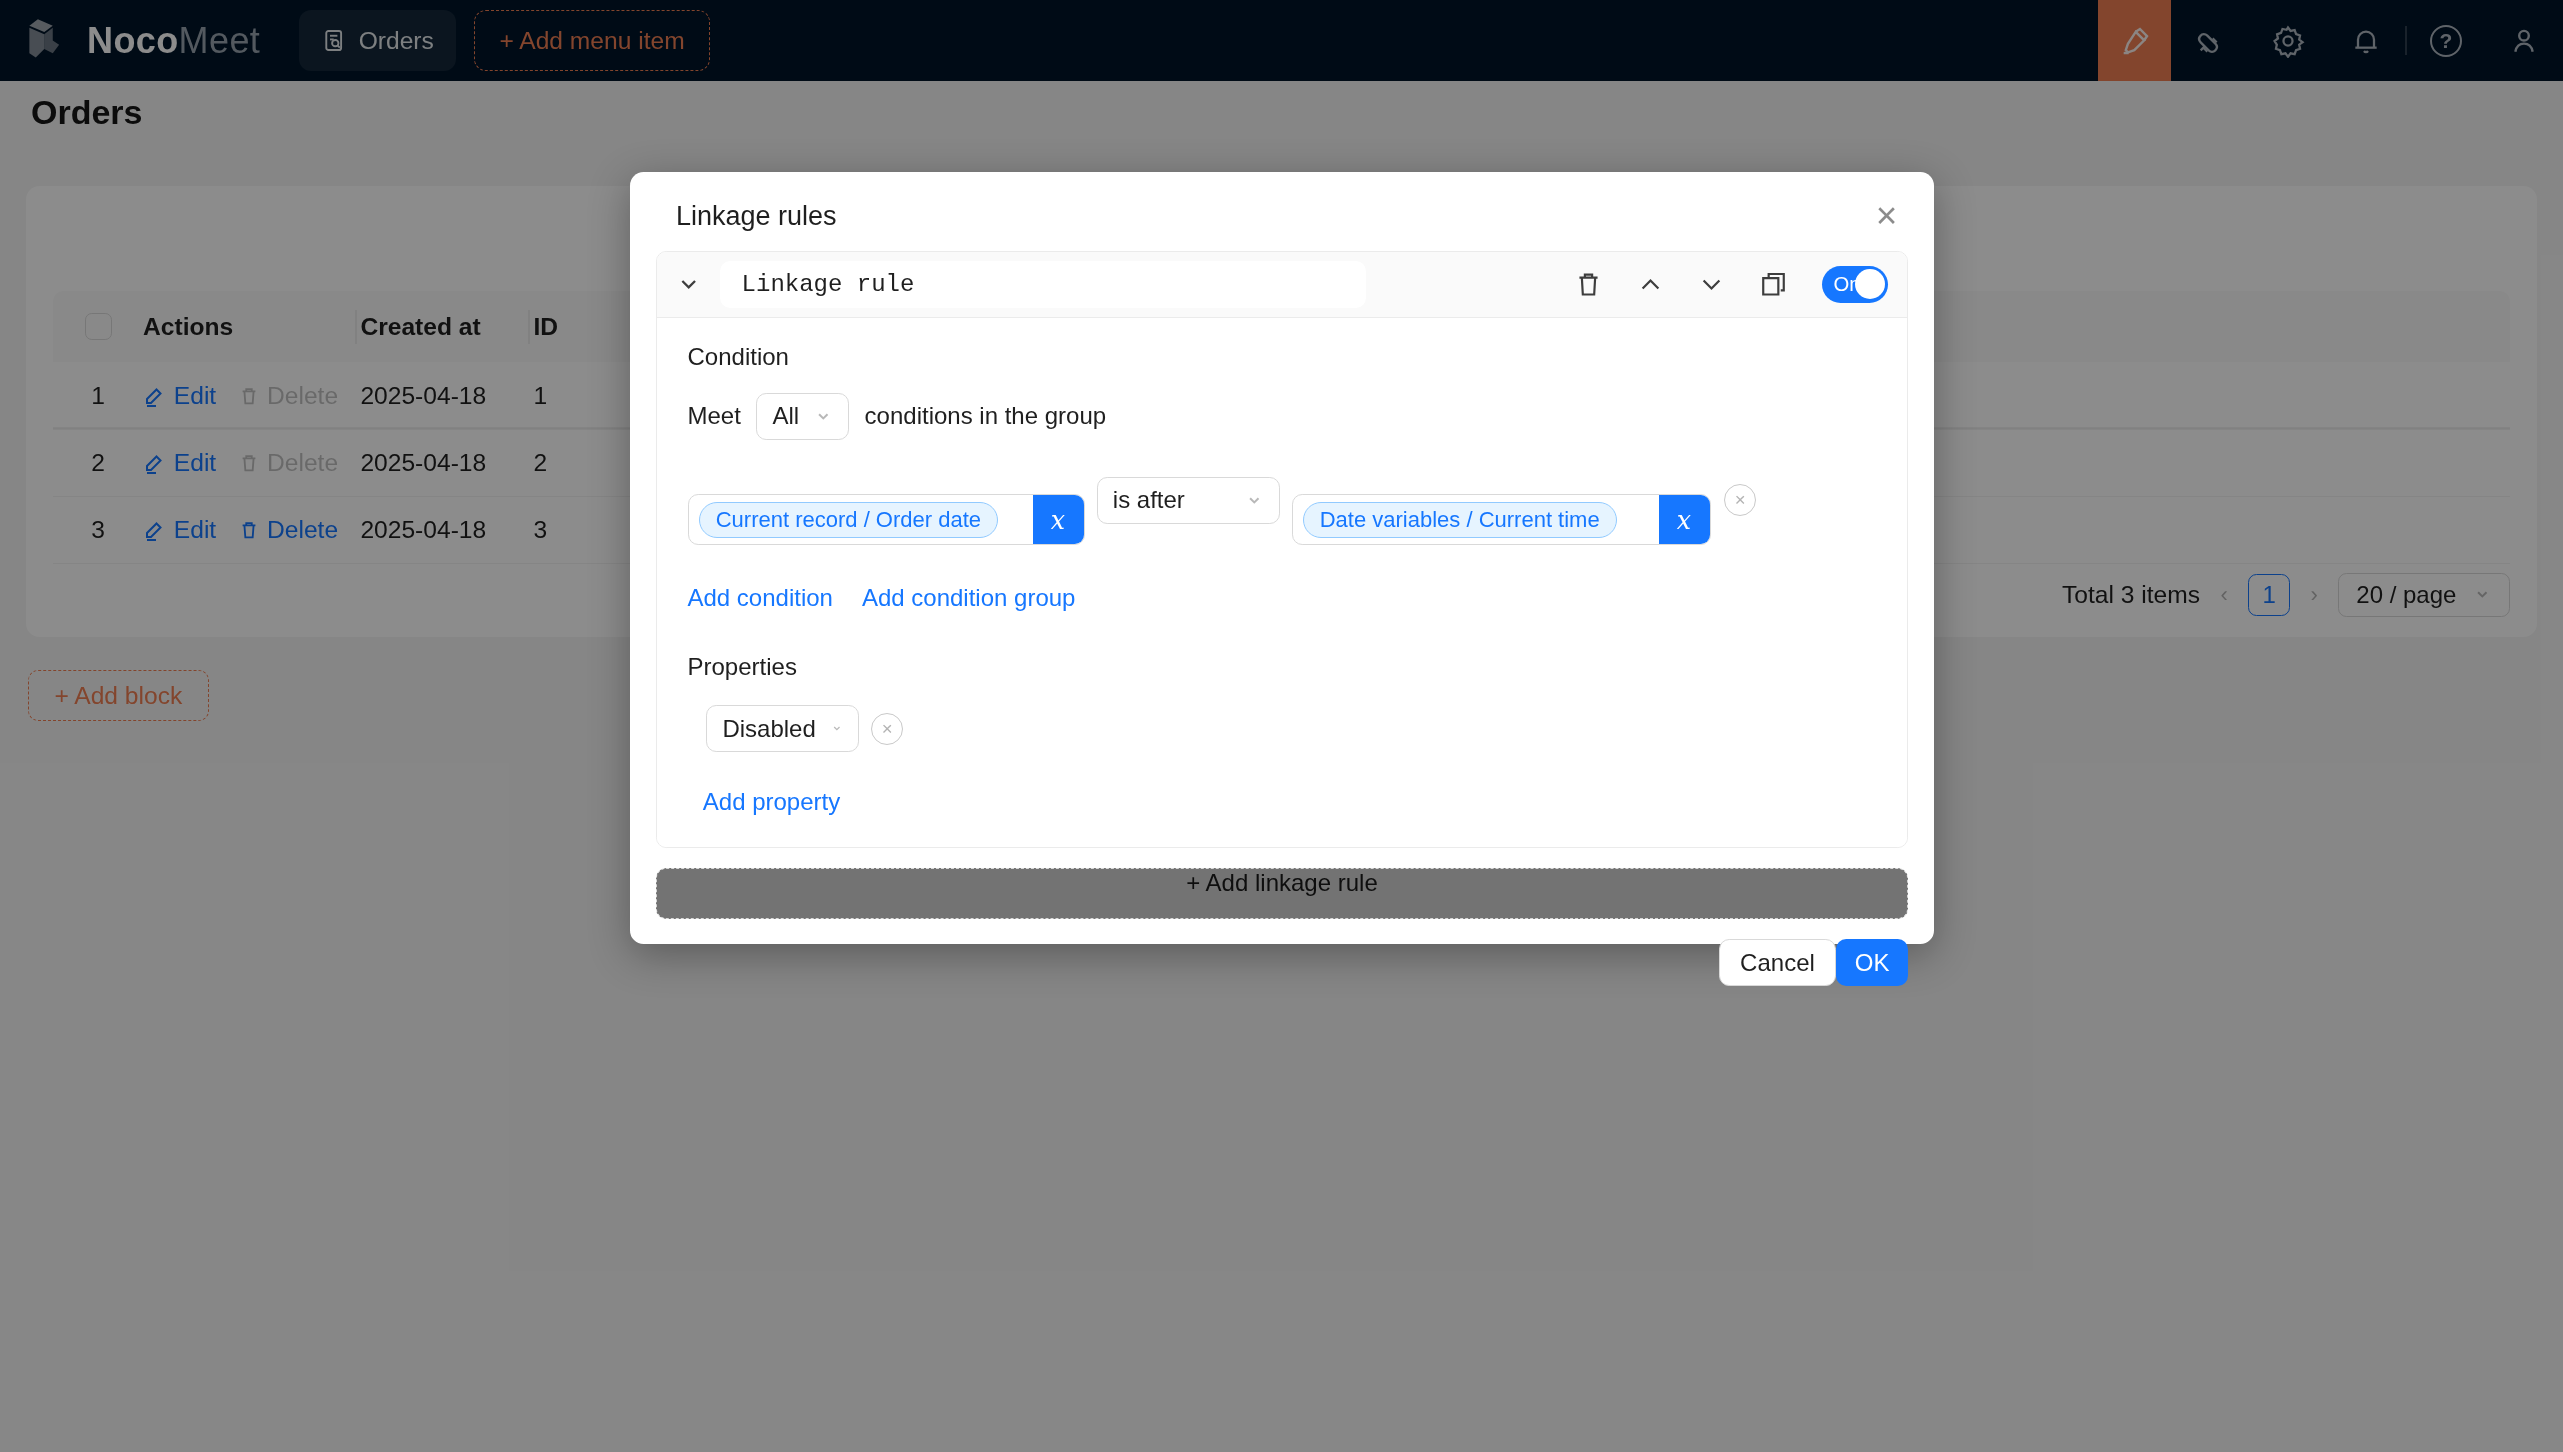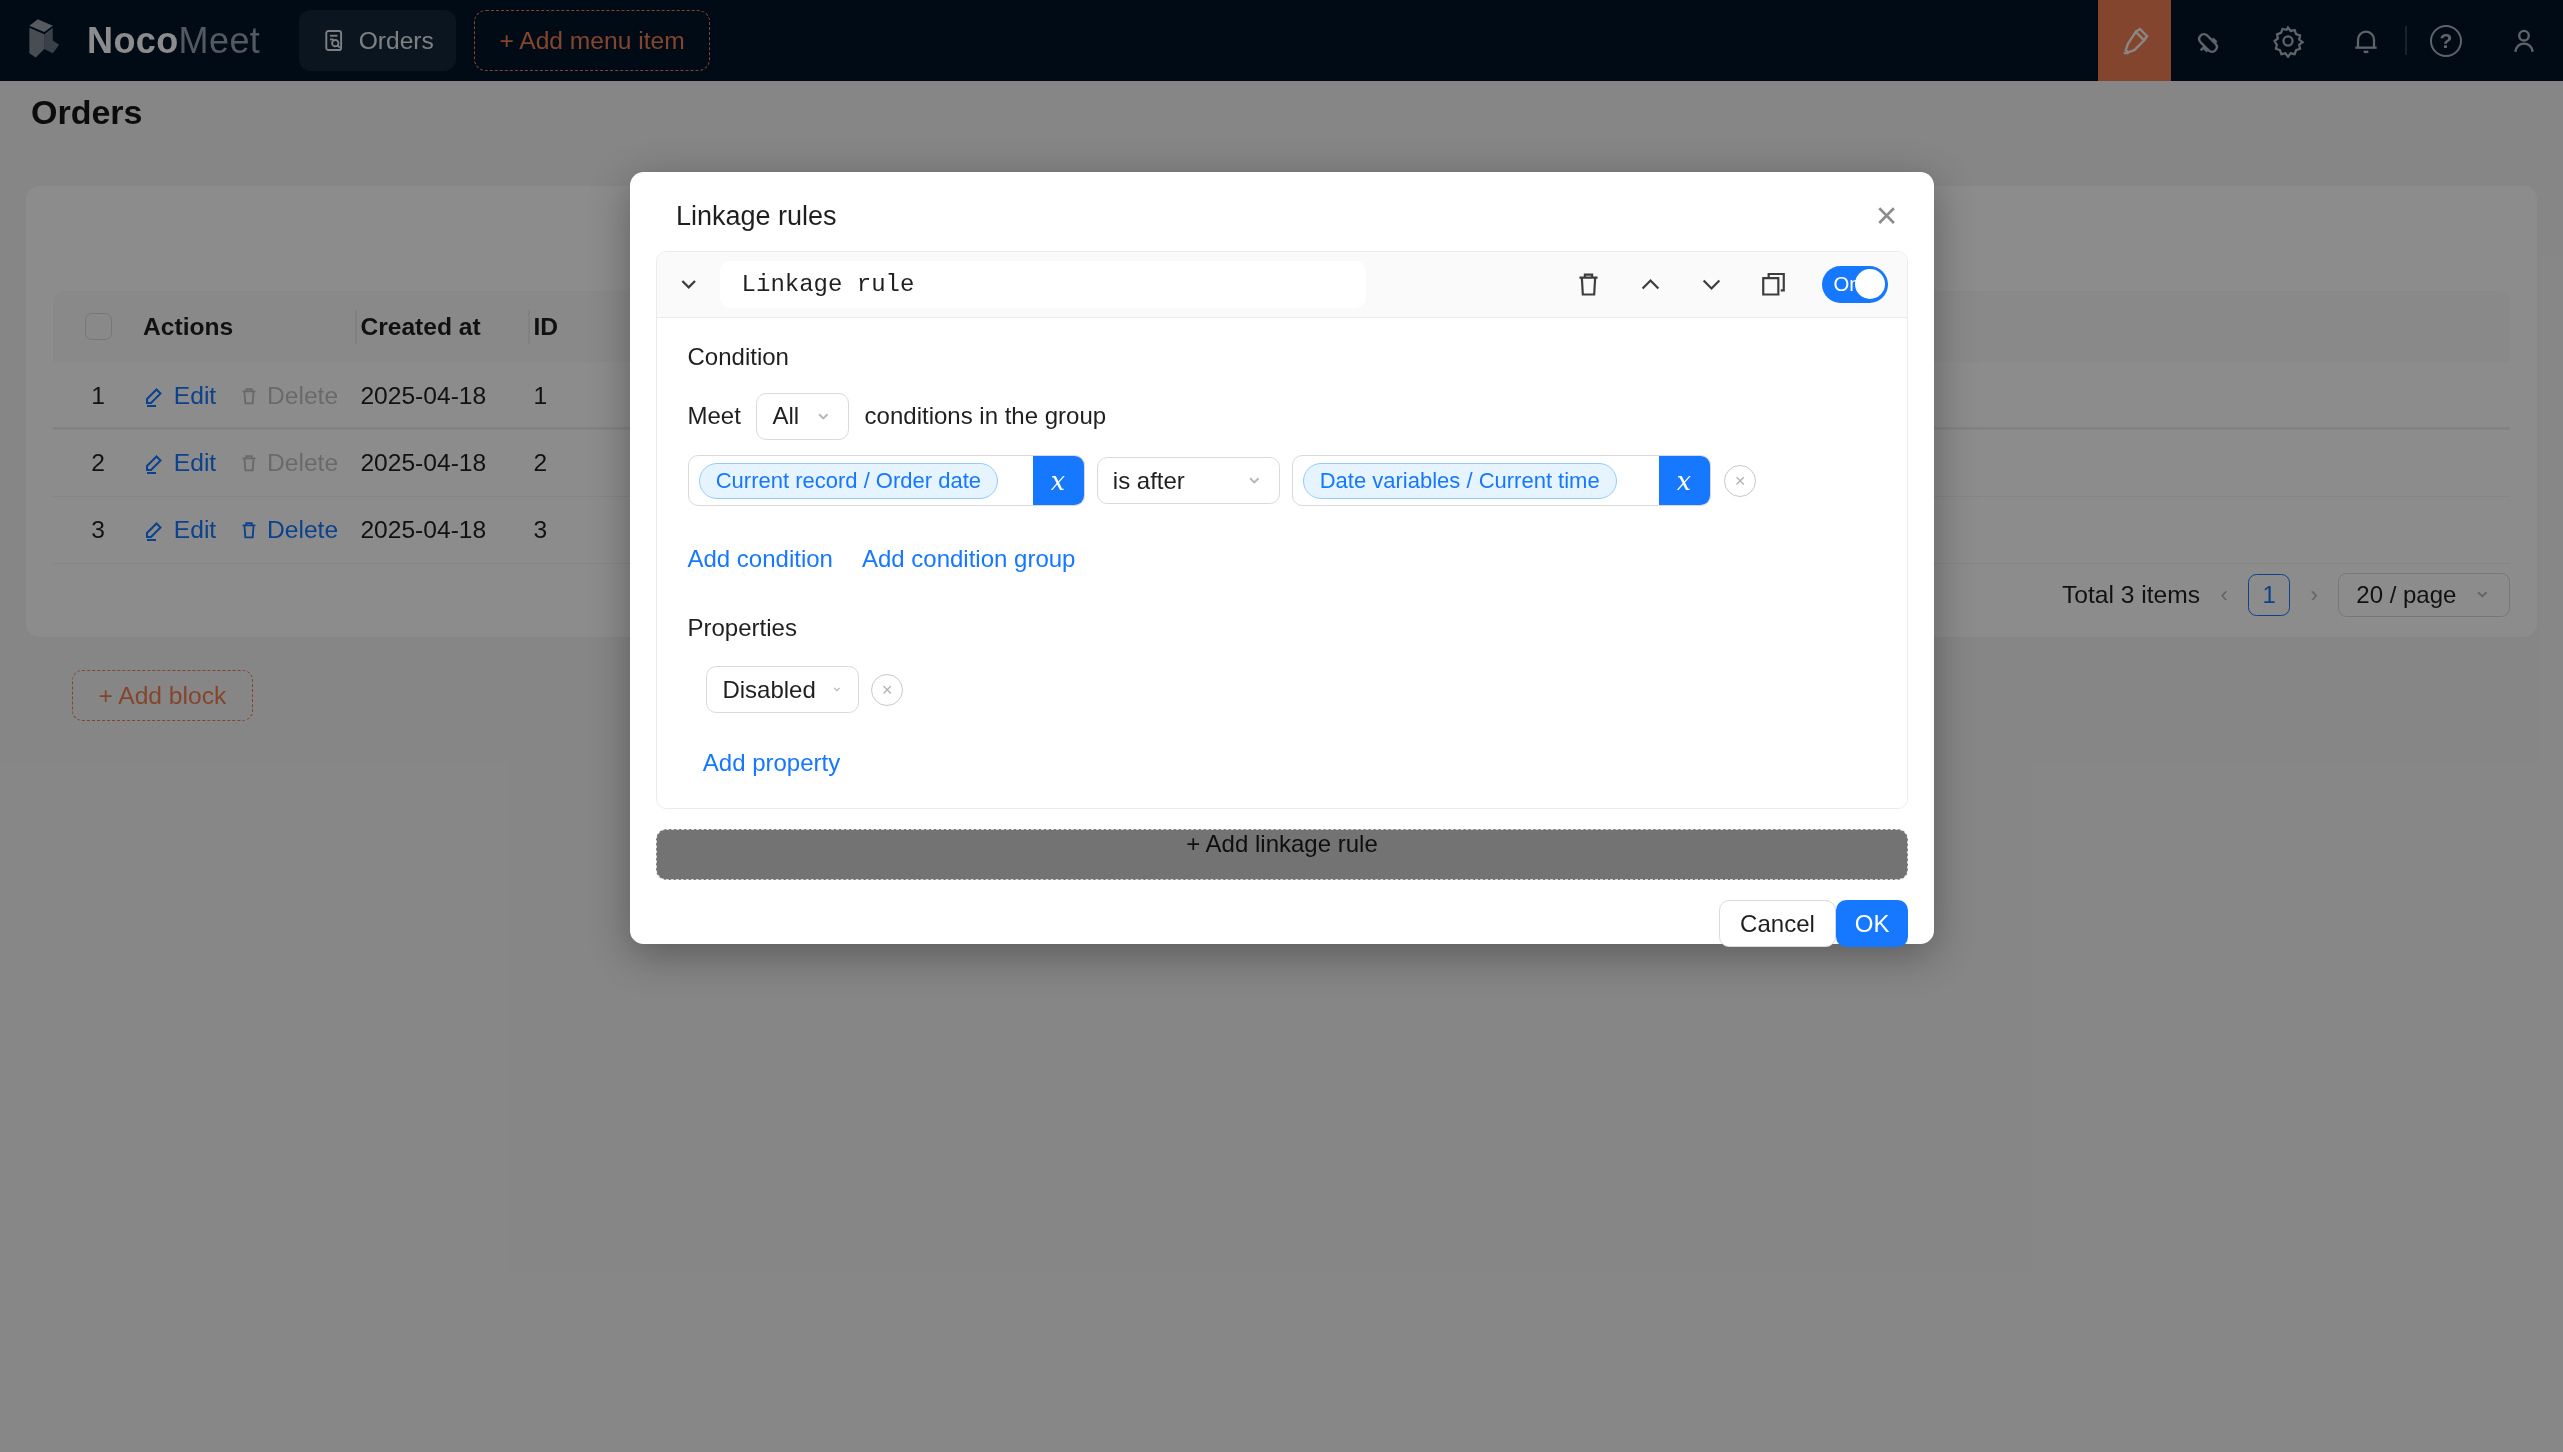--- a/index.html
+++ b/index.html
@@ -36,21 +36,21 @@
   .c2 { width:214px; display:flex; align-items:center; gap:22px; }
   .c3 { width:173px; padding-left:3.4px; }
   .c4 { flex:1; padding-left:3.4px; }
   .checkbox { width:27px; height:27px; border:1.7px solid #d9d9d9; border-radius:6.8px; background:transparent; cursor:pointer; }
   .link { color:#1677ff; display:flex; align-items:center; gap:6.8px; cursor:pointer; }
   .link-disabled { color:rgba(0,0,0,0.25); display:flex; align-items:center; gap:6.8px; cursor:default; }
   .t-footer { height:62px; border-top:1.7px solid #f2f2f2; display:flex; align-items:center; justify-content:flex-end; gap:15.3px; font-size:24.6px; padding-right:0px; }
   .pg-arrow { color:rgba(0,0,0,0.3); font-size:22px; padding:0 5.1px; cursor:pointer; }
   .pg-num { min-width:42px; height:42px; border:1.7px solid #1677ff; color:#1677ff; border-radius:8.5px; display:flex; align-items:center; justify-content:center; font-size:24px; cursor:pointer; }
   .pg-size { height:44px; border:1.7px solid #d9d9d9; border-radius:8.5px; background:#fff; display:flex; align-items:center; gap:17px; padding:0 17px; font-size:24px; cursor:pointer; color:rgba(0,0,0,0.88); }
-  .add-block { position:absolute; left:28px; top:670px; height:51px; padding:0 25.4px; display:flex; align-items:center; gap:6.8px; border:1.7px dashed #ef7e52; border-radius:10.2px; color:#ef7e52; font-size:24.6px; background:transparent; cursor:pointer;margin-left:44px; }
+  .add-block { position:absolute; left:28px; top:670px; height:51px; padding:0 25.4px; display:flex; align-items:center; gap:6.8px; border:1.7px dashed #ef7e52; border-radius:10.2px; color:#ef7e52; font-size:24.6px; background:transparent; cursor:pointer; }
 
   
   .mask { position:absolute; inset:0; background:rgba(0,0,0,0.45); z-index:50; }
   .modal { position:absolute; left:630px; top:172px; width:1304px; height:772px; background:#fff; border-radius:13.6px; z-index:60; box-shadow:0 10.2px 41px rgba(0,0,0,0.32); padding:29px 26px; }
   .modal-title { font-size:27px; font-weight:400; margin-left:20px; }
   .modal-close { position:absolute; top:22px; right:25.4px; width:44px; height:44px; display:flex; align-items:center; justify-content:center; color:#8c8c8c; font-size:37px; cursor:pointer; }
 
   .panel { margin-top:18.6px; border:1.7px solid #ebebeb; border-radius:10.2px; overflow:hidden; }
   .panel-head { height:66px; background:#fafafa; border-bottom:1.7px solid #ebebeb; display:flex; align-items:center; padding:0 18.6px; }
   .rule-input { height:47px; width:646px; margin-left:18.6px; background:#fff; border:none; border-radius:10.2px; padding:0 22px; font-size:24px; font-family:Liberation Mono, monospace; color:rgba(0,0,0,0.88); outline:none; }
@@ -59,21 +59,21 @@
   .switch { width:66px; height:37px; background:#1677ff; border-radius:18.6px; position:relative; display:flex; align-items:center; cursor:pointer; }
   .switch .on { color:#fff; font-size:20.3px; margin-left:11px; }
   .switch .knob { position:absolute; right:3.4px; top:3.4px; width:30.5px; height:30.5px; background:#fff; border-radius:50%; }
 
   .panel-body { background:#fff; padding:25.4px 30.5px 30.5px 30.5px; font-size:24px; }
   .sec-label { font-size:24px; color:rgba(0,0,0,0.88); }
   .meet-row { margin-top:22px; display:flex; align-items:center; gap:15.3px; }
   .select { height:47px; background:#fff; border:1.7px solid #d9d9d9; border-radius:10.2px; display:flex; align-items:center; gap:15.3px; padding:0 15.3px; cursor:pointer; }
   .select .chev { color:rgba(0,0,0,0.28); }
   .cond-row { margin-top:15.3px; display:flex; align-items:center; }
-  .var-input { height:51px; background:#fff; border:1.7px solid #d9d9d9; border-radius:10.2px; display:flex; align-items:center; overflow:hidden; }
+  .var-input { height:51px; background:#fff; border:1.7px solid #d9d9d9; border-radius:10.2px; display:flex; align-items:center; overflow:hidden;margin-top:39px; }
   .var-input .tagwrap { padding:0 8.5px 0 10.2px; flex:1; display:flex; align-items:center; }
   .tag { background:#e6f4ff; border:1.7px solid #91caff; color:#1677ff; border-radius:24px; font-size:22px; padding:4.2px 16px; white-space:nowrap; }
   .xbtn { width:51px; align-self:stretch; background:#1677ff; color:#fff; display:flex; align-items:center; justify-content:center; font-family:"DejaVu Serif", serif; font-style:italic; font-size:25.4px; cursor:pointer; }
   .op-select { width:183px; margin:0 12px; }
   .op-select .chev { margin-left:auto; }
   .circle-x { width:32px; height:32px; border:1.7px solid #c9c9c9; border-radius:50%; color:#b3b3b3; font-size:18.6px; display:flex; align-items:center; justify-content:center; cursor:pointer; margin-left:13.6px; }
   .links-row { margin-top:39px; display:flex; gap:29px; }
   .blue-link { color:#1677ff; font-size:24px; cursor:pointer; }
   .props-label { margin-top:41px; }
   .prop-row { margin-top:24px; margin-left:18.6px; display:flex; align-items:center; }

